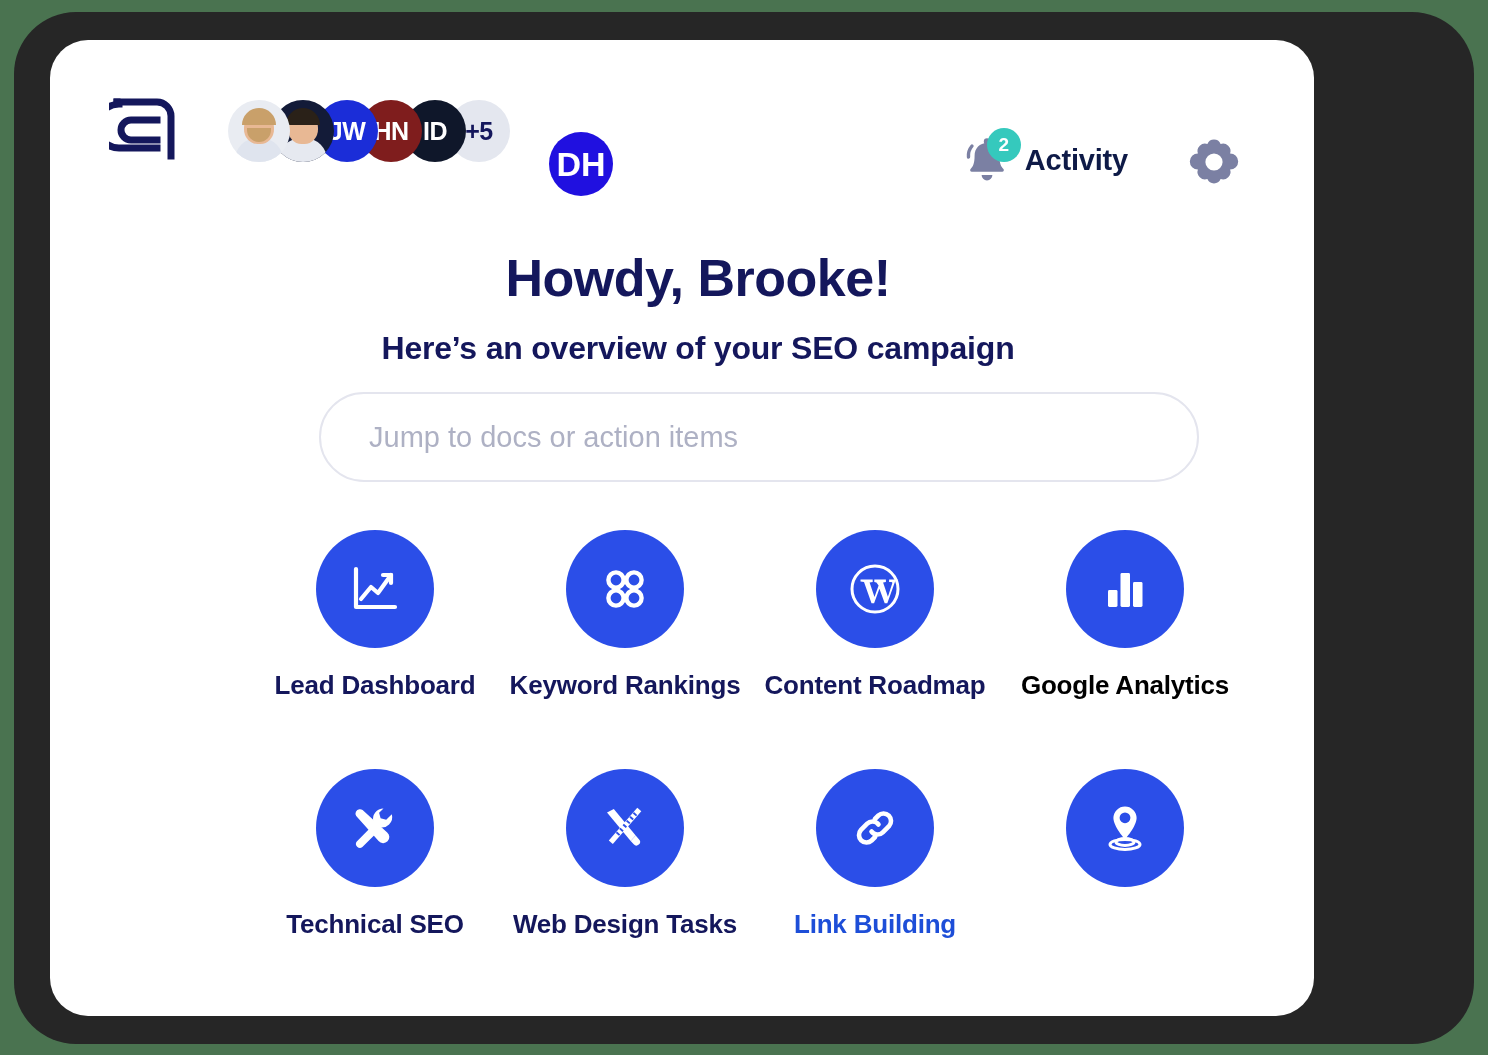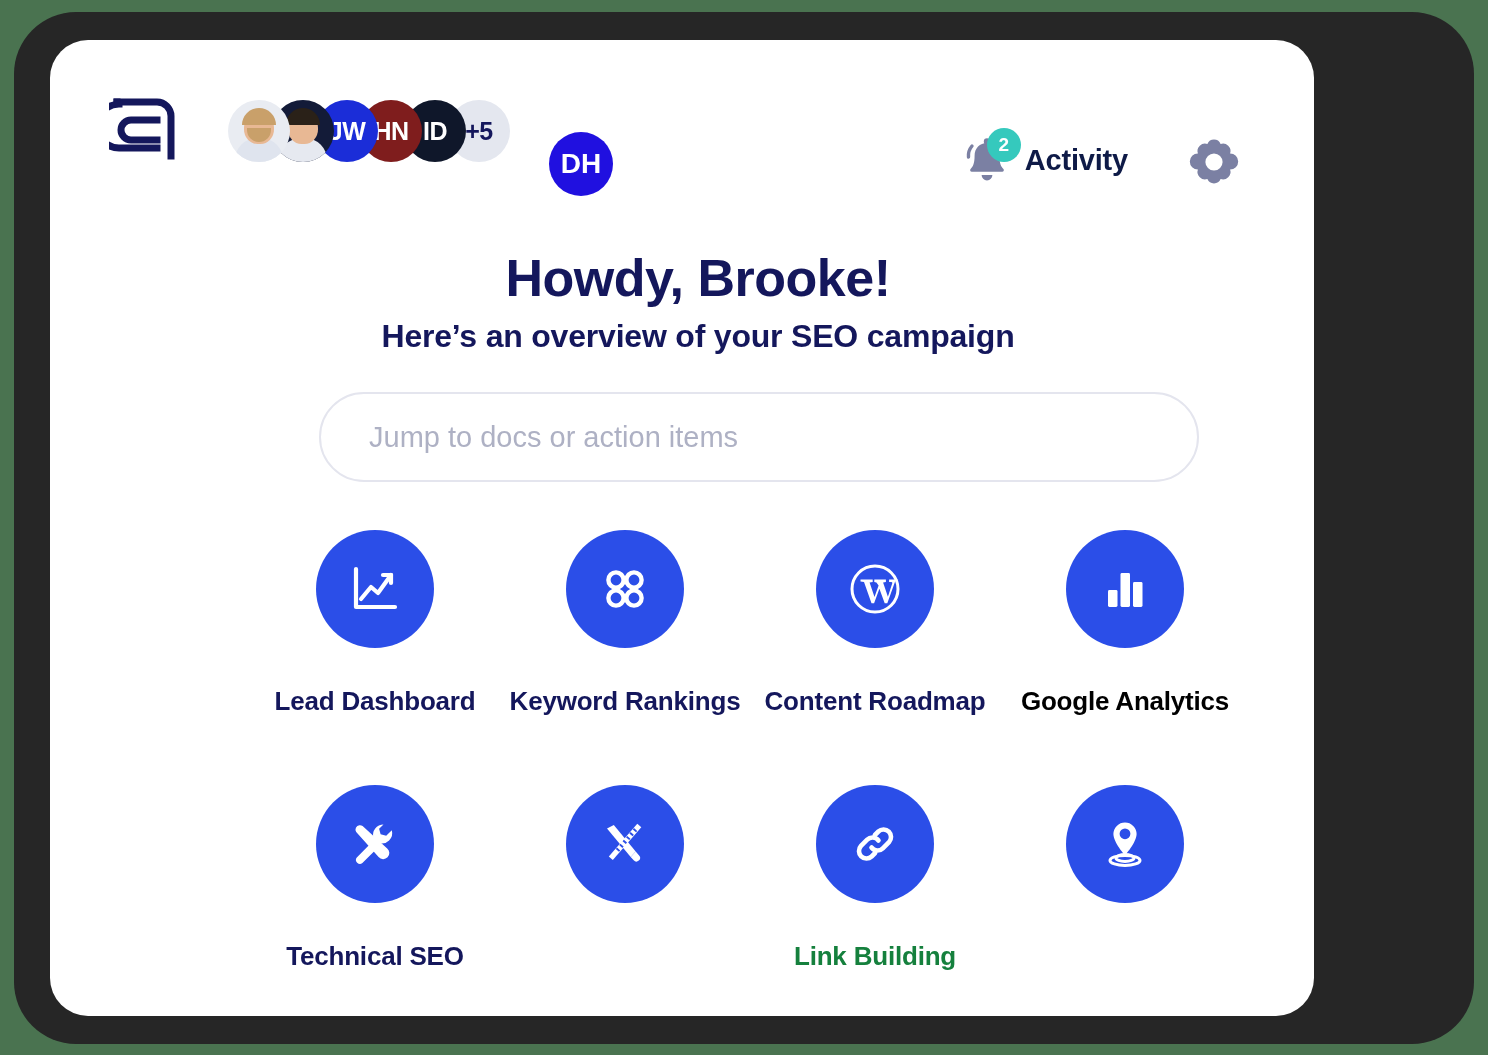--- a/index.html
+++ b/index.html
@@ -107,21 +107,21 @@
     position: absolute;
     left: 499px;
     top: 92px;
     width: 64px;
     height: 64px;
     border-radius: 50%;
     display: flex;
     align-items: center;
     justify-content: center;
     color: #fff;
-    font-size: 28px;
+    font-size: 34px;
     font-weight: bold;
   }
 
   
   #activity-group {
     position: absolute;
     right: 186px;
     top: 94px;
     display: flex;
     align-items: center;
@@ -163,21 +163,21 @@
     text-align: center;
     padding-left: 32px;
   }
   #page-title {
     font-size: 52px;
     font-weight: bold;
     color: #14175c;
     letter-spacing: -0.5px;
   }
   #page-subtitle {
-    margin-top: 10px;
+    margin-top: 22px;
     font-size: 32px;
     font-weight: bold;
     color: #14175c;
     letter-spacing: -0.2px;
   }
 
   
   #search-input {
     position: absolute;
     left: 269px;
@@ -203,21 +203,20 @@
     width: 1000px;
     display: grid;
     grid-template-columns: repeat(4, 1fr);
     row-gap: 68px;
   }
   .shortcut-tile {
     display: flex;
     flex-direction: column;
     align-items: center;
     cursor: pointer;
-    gap: 16px;
   }
   .shortcut-icon {
     width: 118px;
     height: 118px;
     border-radius: 50%;
     background: #2b4ee8;
     display: flex;
     align-items: center;
     justify-content: center;
   }
@@ -381,31 +380,32 @@
                   <path d="M39.6 15.6 l-3.2-2.8"></path>
                   <path d="M36.2 19.5 l-3.2-2.8"></path>
                   <path d="M32.8 23.4 l-3.2-2.8"></path>
                   <path d="M29.4 27.3 l-3.2-2.8"></path>
                   <path d="M26 31.2 l-3.2-2.8"></path>
                   <path d="M22.6 35.1 l-3.2-2.8"></path>
                 </g>
               </g>
             </svg>
           </div>
+          <div class="shortcut-label" style="color: rgb(20, 23, 92);">Web Design Tasks</div>
         </div>
         <div class="shortcut-tile">
           <div class="shortcut-icon" style="background: rgb(43, 78, 232);">
             <svg viewBox="0 0 56 56" width="56" height="56">
               <g fill="none" stroke="#fff" stroke-width="4.6" stroke-linecap="round">
                 <path d="M24.5 31.5 a7.5 7.5 0 0 0 11.3 .8 l6.2-6.2 a7.5 7.5 0 0 0 -10.6-10.6 l-3.5 3.5"></path>
                 <path d="M31.5 24.5 a7.5 7.5 0 0 0 -11.3-.8 l-6.2 6.2 a7.5 7.5 0 0 0 10.6 10.6 l3.5-3.5"></path>
               </g>
             </svg>
           </div>
-          <div class="shortcut-label" style="color: #15803d;">Link Building</div>
+          <div class="shortcut-label" style="color: #1d4ed8;">Link Building</div>
         </div>
         <div class="shortcut-tile">
           <div class="shortcut-icon" style="background: rgb(43, 78, 232);">
             <svg viewBox="0 0 56 56" width="56" height="56">
               <path fill="#fff" d="M28 6.5 a11.6 11.6 0 0 0 -11.6 11.6 c0 8.3 11.6 21.4 11.6 21.4 s11.6-13.1 11.6-21.4 A11.6 11.6 0 0 0 28 6.5 Z"></path>
               <circle cx="28" cy="17.8" r="5.4" fill="#2b4ee8"></circle>
               <g fill="none" stroke="#fff" stroke-width="3">
                 <ellipse cx="28" cy="42" rx="9" ry="3.4"></ellipse>
                 <ellipse cx="28" cy="44.4" rx="15" ry="5"></ellipse>
               </g>

